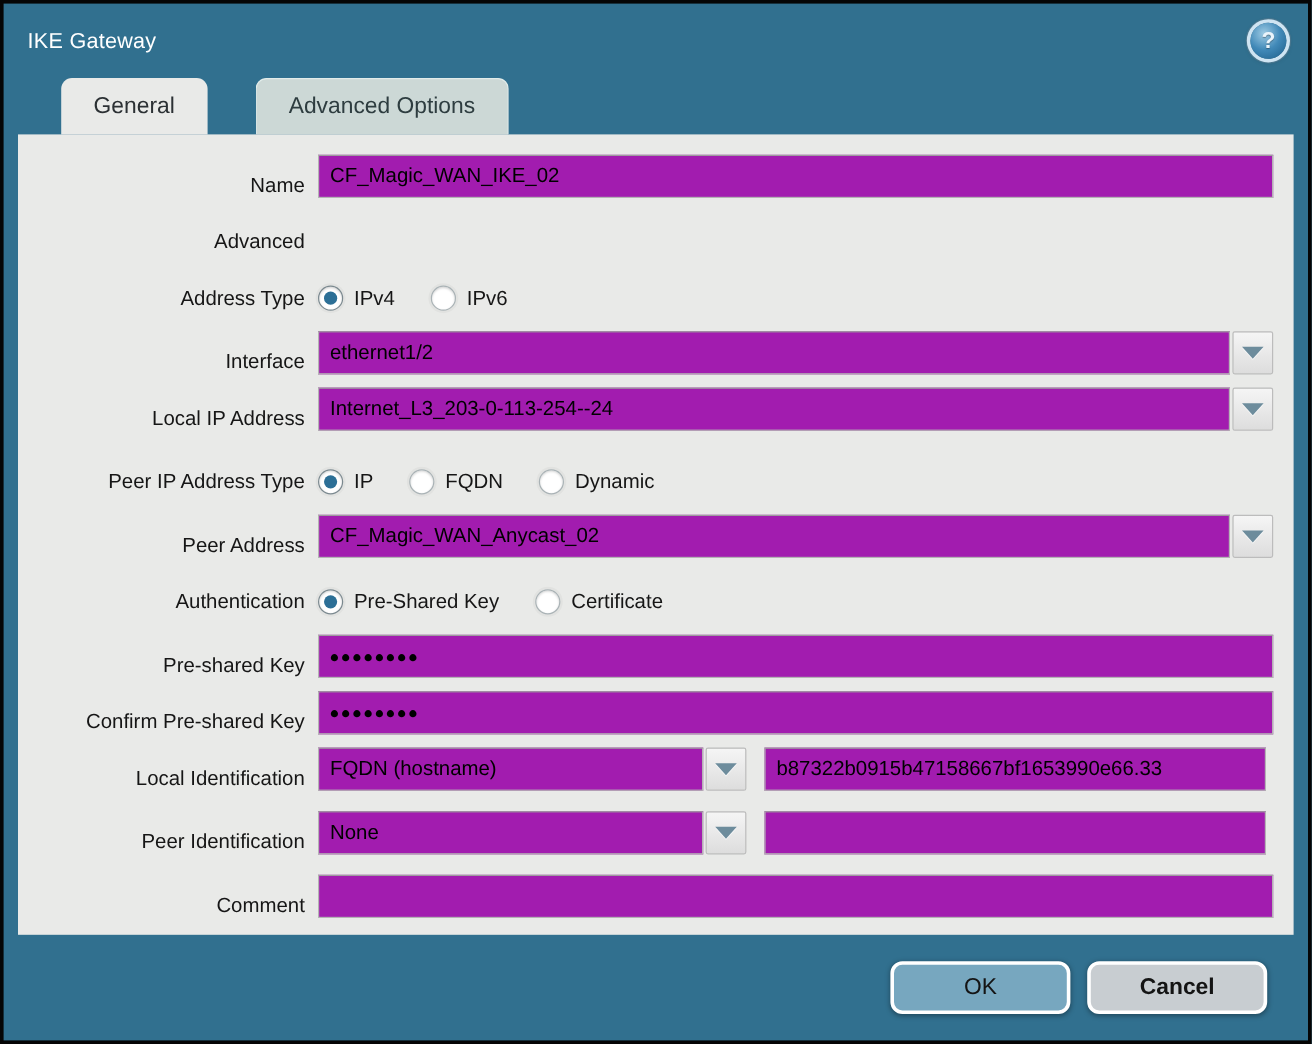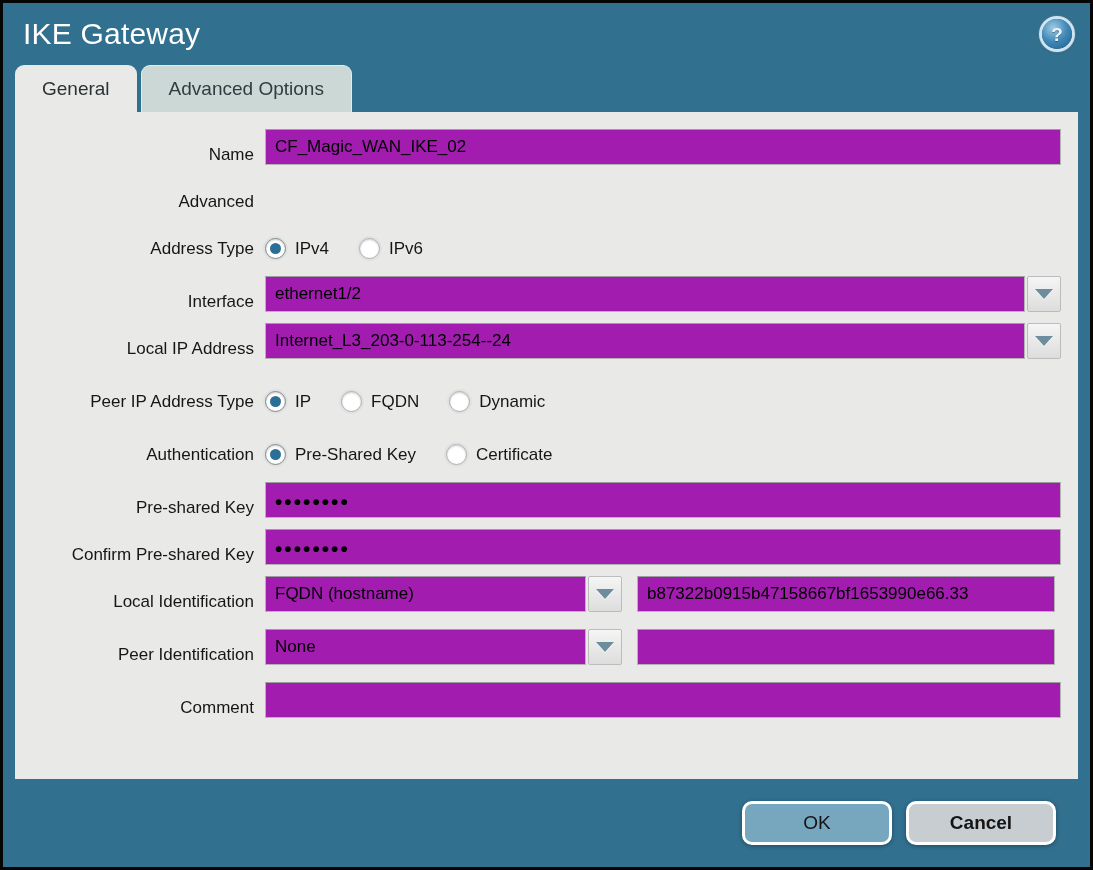--- a/index.html
+++ b/index.html
@@ -14,21 +14,21 @@
     position: relative;
   }
 
   
   .titlebar {
     height: 62px; flex: 0 0 62px;
     display: flex; align-items: center; justify-content: space-between;
     padding: 0 16px 0 20px;
   }
   .title-text {
-    color: #ffffff; font-size: 30px; letter-spacing: 0.2px;
+    color: #ffffff; font-size: 18px; letter-spacing: 0.2px;
   }
   .help-icon {
     width: 30px; height: 30px; border-radius: 50%;
     background: radial-gradient(circle at 38% 30%, #9ecbe4 0%, #4189b8 48%, #1d5d88 100%);
     box-shadow: 0 0 0 3px #cfe4f2, 0 0 0 4px #49768e, 0 1px 5px rgba(0,0,0,.45);
     display: flex; align-items: center; justify-content: center;
     cursor: pointer; margin-right: 2px;
   }
   .help-icon span {
     color: #eaf4fb; font-size: 19px; font-weight: 700; line-height: 1;
@@ -42,20 +42,21 @@
     padding-left: 12px;
     align-items: flex-end;
   }
   .tab {
     height: 47px;
     border-radius: 9px 9px 0 0;
     display: flex; align-items: center; justify-content: center;
     padding: 0 27px;
     font-size: 19px;
     cursor: pointer;
+    margin-left: 36px;
   }
   .tab.active {
     background: #e9eae8; color: #2c3134; z-index: 2;
   }
   .tab.inactive {
     background: #ccd8d6; color: #2e3d40;
     border: 1px solid #e2ecea; border-bottom: none;
   }
 
   
@@ -228,20 +229,29 @@
           <span class="radio"></span>
           <span class="opt-label">FQDN</span>
         </div>
         <div class="opt">
           <span class="radio"></span>
           <span class="opt-label">Dynamic</span>
         </div>
       </div>
     </div>
 
+    <div class="row">
+      <div class="lbl">Peer Address</div>
+      <div class="field">
+        <input class="txt" type="text" value="CF_Magic_WAN_Anycast_02" style="">
+        <div class="dd-btn">
+          <div class="dd-arrow"></div>
+        </div>
+      </div>
+    </div>
 
     <div class="row sp">
       <div class="lbl">Authentication</div>
       <div class="field">
         <div class="opt">
           <span class="radio checked"></span>
           <span class="opt-label">Pre-Shared Key</span>
         </div>
         <div class="opt">
           <span class="radio"></span>

